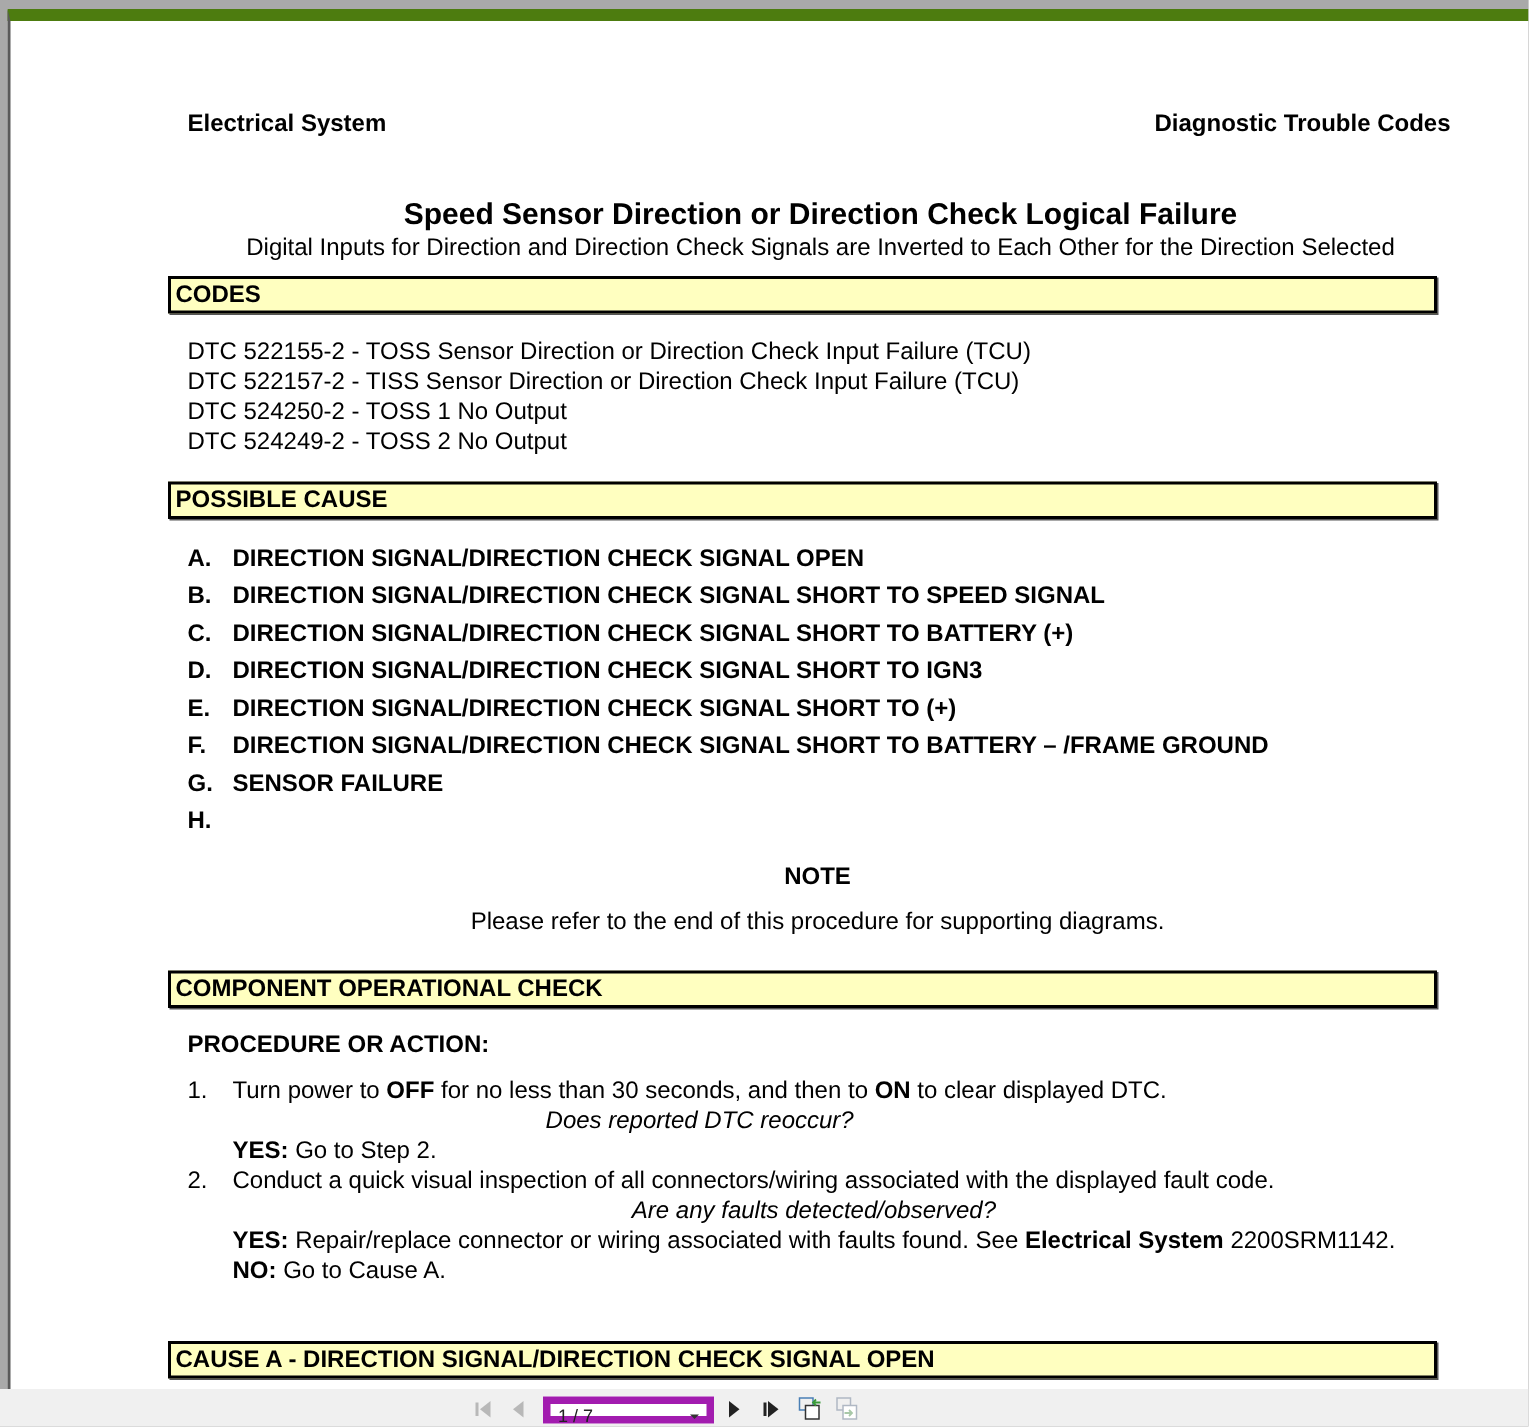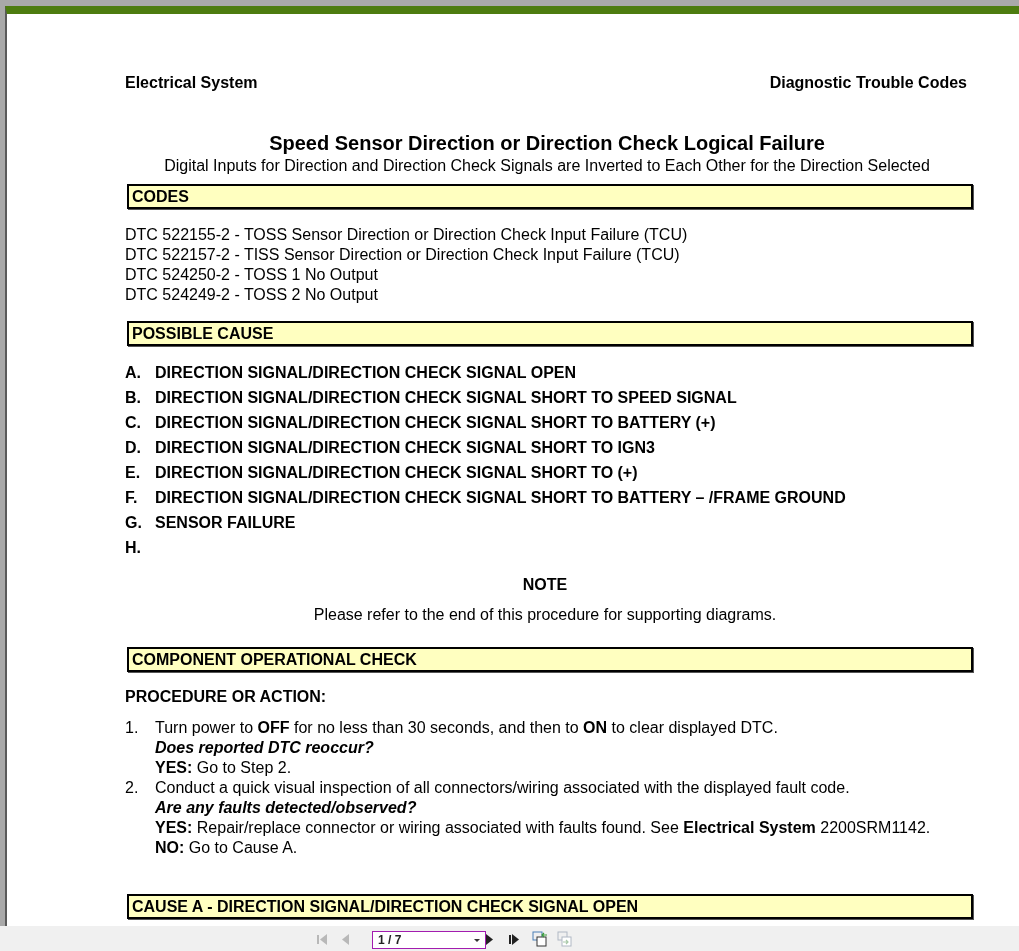--- a/index.html
+++ b/index.html
@@ -21,49 +21,49 @@
     box-sizing: border-box;
     overflow: hidden;
   }
   .abs { position: absolute; white-space: nowrap; }
   .hdr { font-weight: bold; font-size: 16px; top: 60px; }
   .hdr-left { left: 118px; }
   .hdr-right { right: 52px; }
   .title { left: 0; width: 1080px; text-align: center; top: 118px; font-weight: bold; font-size: 20px; }
   .subtitle { left: 0; width: 1080px; text-align: center; top: 143px; font-size: 16px; }
   .band {
-    position: absolute; left: 120px; width: 846px; height: 25px;
+    position: absolute; left: 105px; width: 846px; height: 25px;
     background: #ffffc0; border: 2px solid #000; box-sizing: border-box;
     box-shadow: 1px 1px 0 #555;
     padding-left: 18px;
   }
   .band span { position: absolute; left: 3px; top: 2px; font-weight: bold; font-size: 16px; }
   .codes { left: 118px; top: 211px; font-size: 16px; line-height: 20px; }
   .causes { left: 118px; top: 346px; font-size: 16px; font-weight: bold; line-height: 25px; }
   .causes .row { display: flex; }
   .causes .letter { width: 30px; }
   .note-title { left: 0; width: 1076px; text-align: center; top: 562px; font-weight: bold; font-size: 16px; }
   .note-text { left: 0; width: 1076px; text-align: center; top: 592px; font-size: 16px; }
   .proc-title { left: 118px; top: 674px; font-weight: bold; font-size: 16px; text-align: right; }
   .steps { left: 118px; top: 704px; font-size: 16px; line-height: 20px; }
   .steps .step { display: flex; }
   .steps .num { width: 30px; }
   .steps .body div { white-space: nowrap; }
-  .q { font-weight: bold; font-style: italic; }
+  .q { font-weight: normal; font-style: italic; text-align: center; }
   b { font-weight: bold; }
 
   .toolbar {
     position: absolute; left: 0; top: 926px; width: 1019px; height: 25px;
     background: #f0f0f0;
   }
   .tb-btn { position: absolute; top: 6px; height: 14px; display: flex; align-items: center; cursor: pointer; }
   .page-select {
-    position: absolute; left: 372px; top: 5px; width: 114px; height: 18px;
-    background: #fff; border: 1px solid #a21caf; box-sizing: border-box;
-    font-size: 12px; line-height: 16px; padding-left: 5px; color: #222; font-weight: bold;
+    position: absolute; left: 362px; top: 5px; width: 114px; height: 18px;
+    background: #fff; border: 5px solid #a21caf; box-sizing: border-box;
+    font-size: 12px; line-height: 16px; padding-left: 5px; color: #222;
   }
   .page-select .caret { position: absolute; right: 5px; top: 7px; width: 0; height: 0;
     border-left: 3px solid transparent; border-right: 3px solid transparent; border-top: 3px solid #333; }
 </style>
 </head>
 <body>
 
 <div class="viewer">
   <div class="page">
     <div class="abs hdr hdr-left">Electrical System</div>

